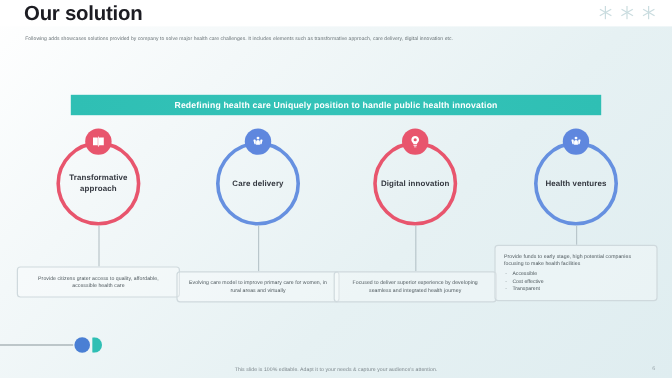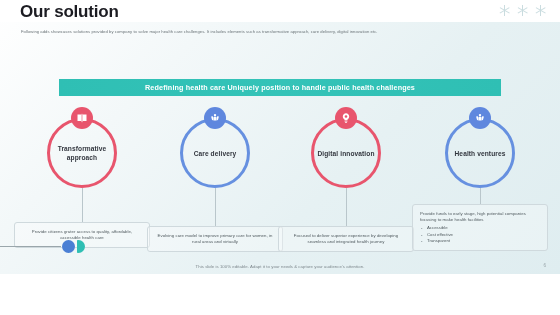--- a/index.html
+++ b/index.html
@@ -2,21 +2,21 @@
 <html><head>
 <meta charset="utf-8">
 <style>
   html,body{margin:0;padding:0;}
   body{
     width:560px;height:315px;overflow:hidden;
     font-family:"Liberation Sans",sans-serif;
     background:#ffffff;
   }
   #slide{
-    position:relative;width:560px;height:274px;
+    position:relative;width:560px;height:315px;
     background:linear-gradient(135deg,#ffffff 0%,#f3f8f9 28%,#e6f1f3 62%,#dfedf0 100%);
     overflow:hidden;
   }
   
   #header{
     position:absolute;left:0;top:0;width:560px;height:22px;
     background:#ffffff;
   }
   #title{
     position:absolute;left:20px;top:2px;
@@ -154,21 +154,21 @@
         <i></i>
       </span>
     <span class="star">
         <i></i>
         <i></i>
         <i></i>
       </span>
   </div>
 
   <div id="banner">
-    <span id="banner-text">Redefining health care Uniquely position to handle public health challenges</span>
+    <span id="banner-text">Redefining health care Uniquely position to handle public health innovation</span>
   </div>
 
   <div id="cols">
 
     <div class="col col0">
       <div class="badge">
         <svg width="12" height="12" viewBox="0 0 24 24" aria-hidden="true">
           <path fill="#ffffff" d="M3 5h7.2c.5 0 .8.3.8.8V19c0-.6-.4-1-1-1H3V5zm18 0h-7.2c-.5 0-.8.3-.8.8V19c0-.6.4-1 1-1h7V5z"></path>
           <rect x="11.3" y="3.6" width="1.4" height="16.8" fill="#ffffff"></rect>
         </svg>

